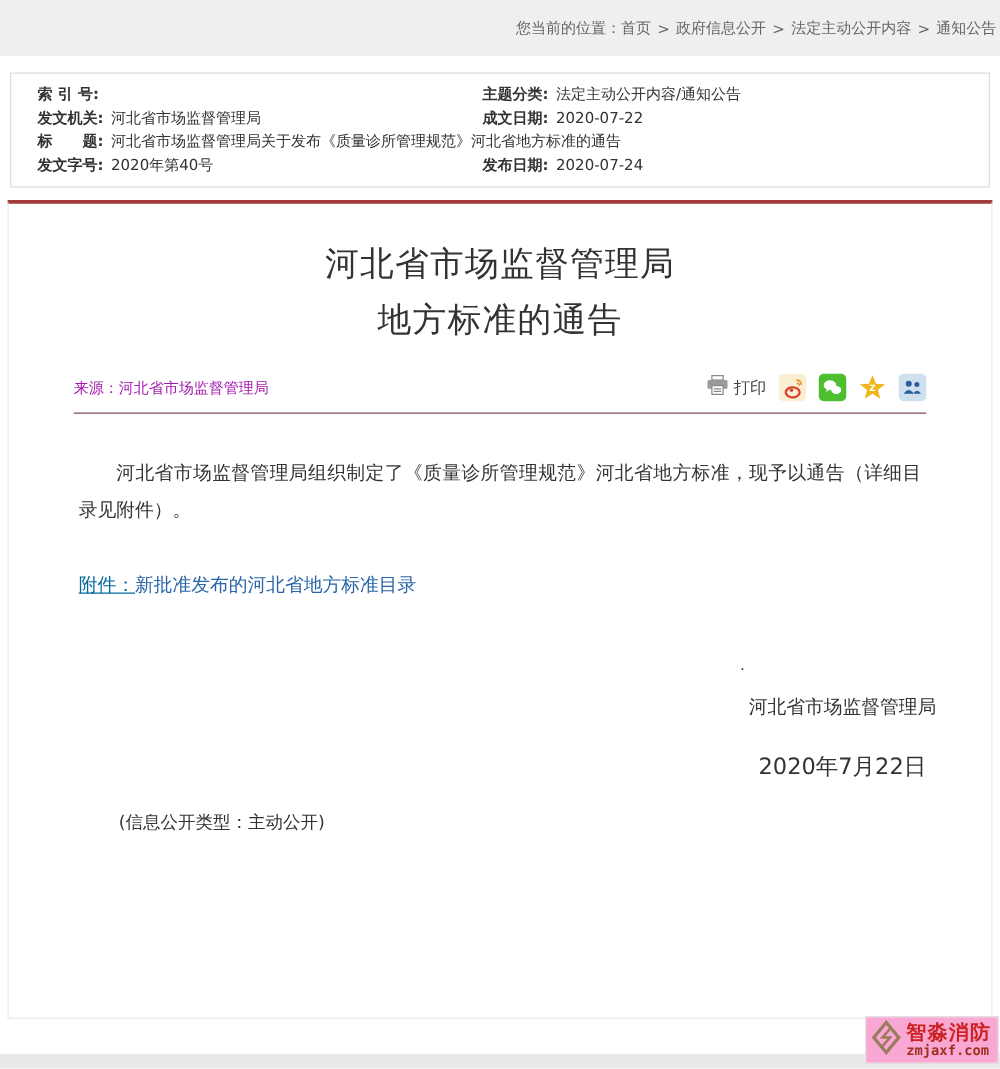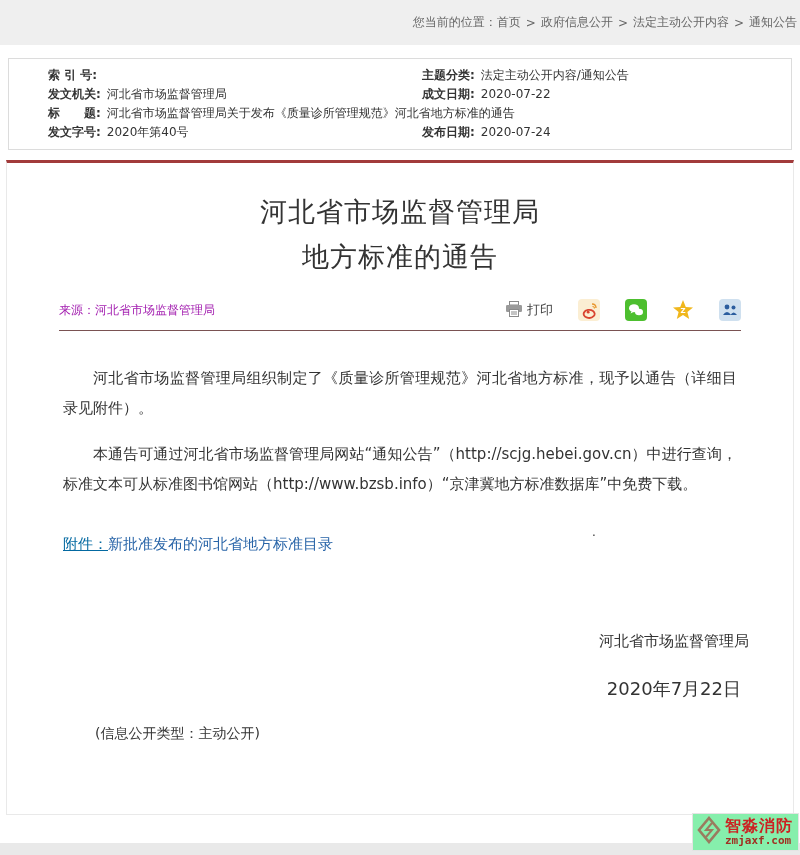--- a/index.html
+++ b/index.html
@@ -14,59 +14,59 @@
     justify-content:flex-end; font-size:12px; color:#666; padding-right:3px;
   }
   .topbar a { color:#666; text-decoration:none; cursor:pointer; }
   .crumb-sep { margin:0 5px; color:#666; }
   
   .meta-box {
     margin:13px 8px 0 8px; border:1px solid #dcdcdc; padding:7px 0 7px 21px;
     font-size:12px; color:#333;
   }
   .meta-row { display:flex; line-height:19px; }
-  .meta-cell { display:flex;margin-left:18px; }
+  .meta-cell { display:flex; }
   .meta-cell.left { width:356px; flex:none; }
   .meta-cell.full { width:100%; }
   .meta-label { font-weight:bold; white-space:pre; margin-right:6px; flex:none; }
   .meta-value { white-space:nowrap; overflow:hidden; }
   
   .content-box {
     margin:10px 6px 0 6px; height:655px; position:relative;
     border:1px solid #e9e9e9; border-top:3px solid #a23b3b; background:#fff;
   }
   .doc-title {
     margin-top:26px; text-align:center; font-size:27px; line-height:45px;
     color:#333; font-weight:400; letter-spacing:1px;
   }
   .source-row {
     margin:20px 52px 0 52px; display:flex; justify-content:space-between;
     align-items:center; padding-bottom:9px; border-bottom:1px solid #7a5252;
   }
   .source { font-size:12px; color:#a21caf; }
-  .share { display:flex; align-items:center; gap:25px; }
+  .share { display:flex; align-items:center; gap:10px; }
   .print-btn { display:flex; align-items:center; gap:4px; font-size:13px; color:#444; cursor:pointer; }
   .share-icon { width:22px; height:22px; border-radius:4px; display:flex; align-items:center; justify-content:center; cursor:pointer; }
   .icon-weibo { background:#fbeed3; }
   .icon-wechat { background:#4dbf2f; }
   .icon-qzone { background:transparent; }
   .icon-renren { background:#cfe0ef; }
   .body-text { margin:32px 56px 0 56px; font-size:15px; line-height:30px; text-align:justify; }
   .body-text p { margin:0 0 16px 0; text-indent:2em; }
   .stray-dot { position:absolute; left:585px; top:362px; font-size:12px; color:#333; }
   .attachment { margin:36px 56px 0 56px; font-size:15px; }
   .attachment .att-label { color:#0369a1;text-decoration:underline; }
   .attachment a { color:#2965a8; text-decoration:none; cursor:pointer; }
   .sig { margin-top:78px; text-align:right; padding-right:44px; font-size:15px; color:#333; }
   .sig-date { margin-top:26px; text-align:right; padding-right:52px; font-size:18px; color:#333; }
   .info-type { margin-top:24px; padding-left:88px; font-size:14px; color:#333; }
   
   .bottom-strip { position:absolute; left:0; bottom:0; width:800px; height:12px; background:#e9e9e9; }
   .wm-logo {
-    position:absolute; right:1px; bottom:4px; background:#86efac; border:1px solid #e4e4e4;
+    position:absolute; right:1px; bottom:4px; background:#f9a8d4; border:1px solid #e4e4e4;
     padding:2px 5px 2px 4px; display:flex; align-items:center; gap:4px; z-index:5;
   }
   .wm-text { display:flex; flex-direction:column; line-height:1.05; }
   .wm-name { font-size:16px; font-weight:bold; color:#cc2222; letter-spacing:1px; }
   .wm-site { font-size:11px; font-weight:bold; color:#a03022; font-family:"DejaVu Sans Mono","Liberation Mono",monospace; }
 </style>
 </head>
 <body>
 
 <div class="topbar">
@@ -170,21 +170,20 @@
           <path d="M2 14 q4 -6 8 0 Z" fill="#2b5d9e"></path>
           <circle cx="12.5" cy="6.5" r="2" fill="#2b5d9e"></circle>
           <path d="M9.5 14 q3 -5 6.5 0 Z" fill="#2b5d9e"></path>
         </svg>
       </div>
     </div>
   </div>
 
   <div class="body-text">
     <p>河北省市场监督管理局组织制定了《质量诊所管理规范》河北省地方标准，现予以通告（详细目录见附件）。</p>
-    <p>本通告可通过河北省市场监督管理局网站“通知公告”（http://scjg.hebei.gov.cn）中进行查询，标准文本可从标准图书馆网站（http://www.bzsb.info）“京津冀地方标准数据库”中免费下载。</p>
   </div>
 
   <span class="stray-dot">.</span>
 
   <div class="attachment">
     <span class="att-label">附件：</span><a>新批准发布的河北省地方标准目录</a>
   </div>
 
   <div class="sig">河北省市场监督管理局</div>
   <div class="sig-date">2020年7月22日</div>

